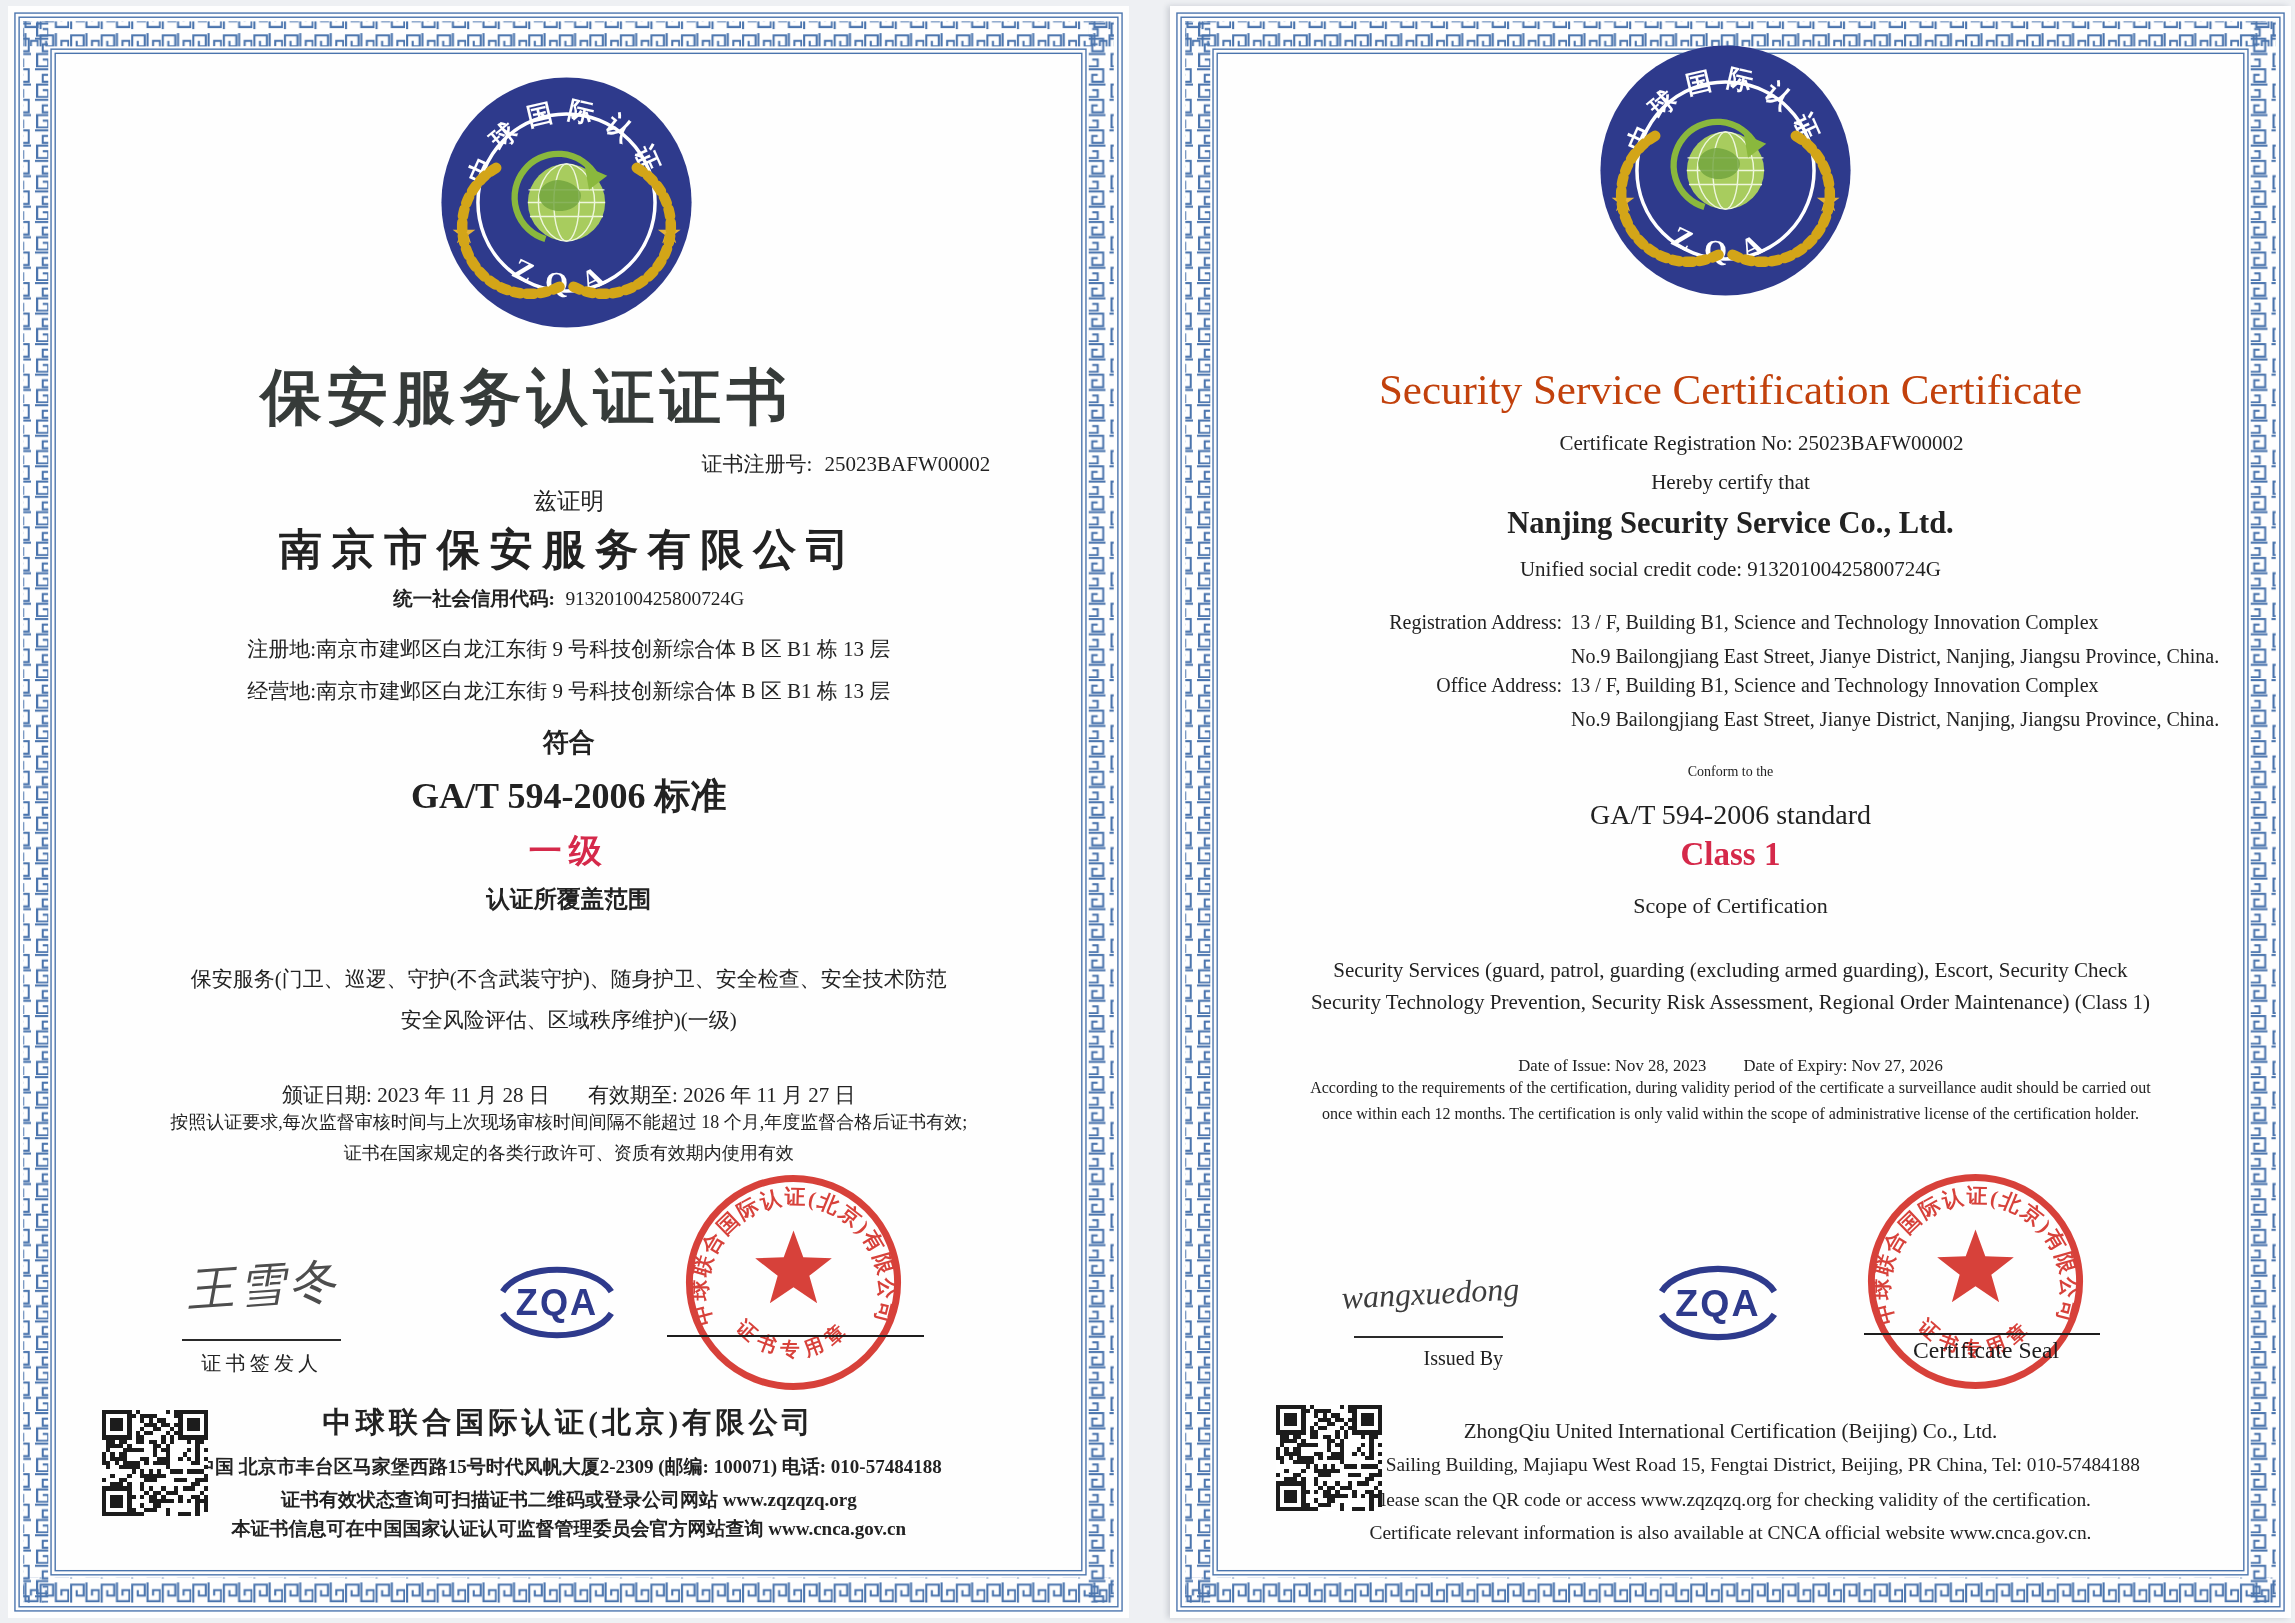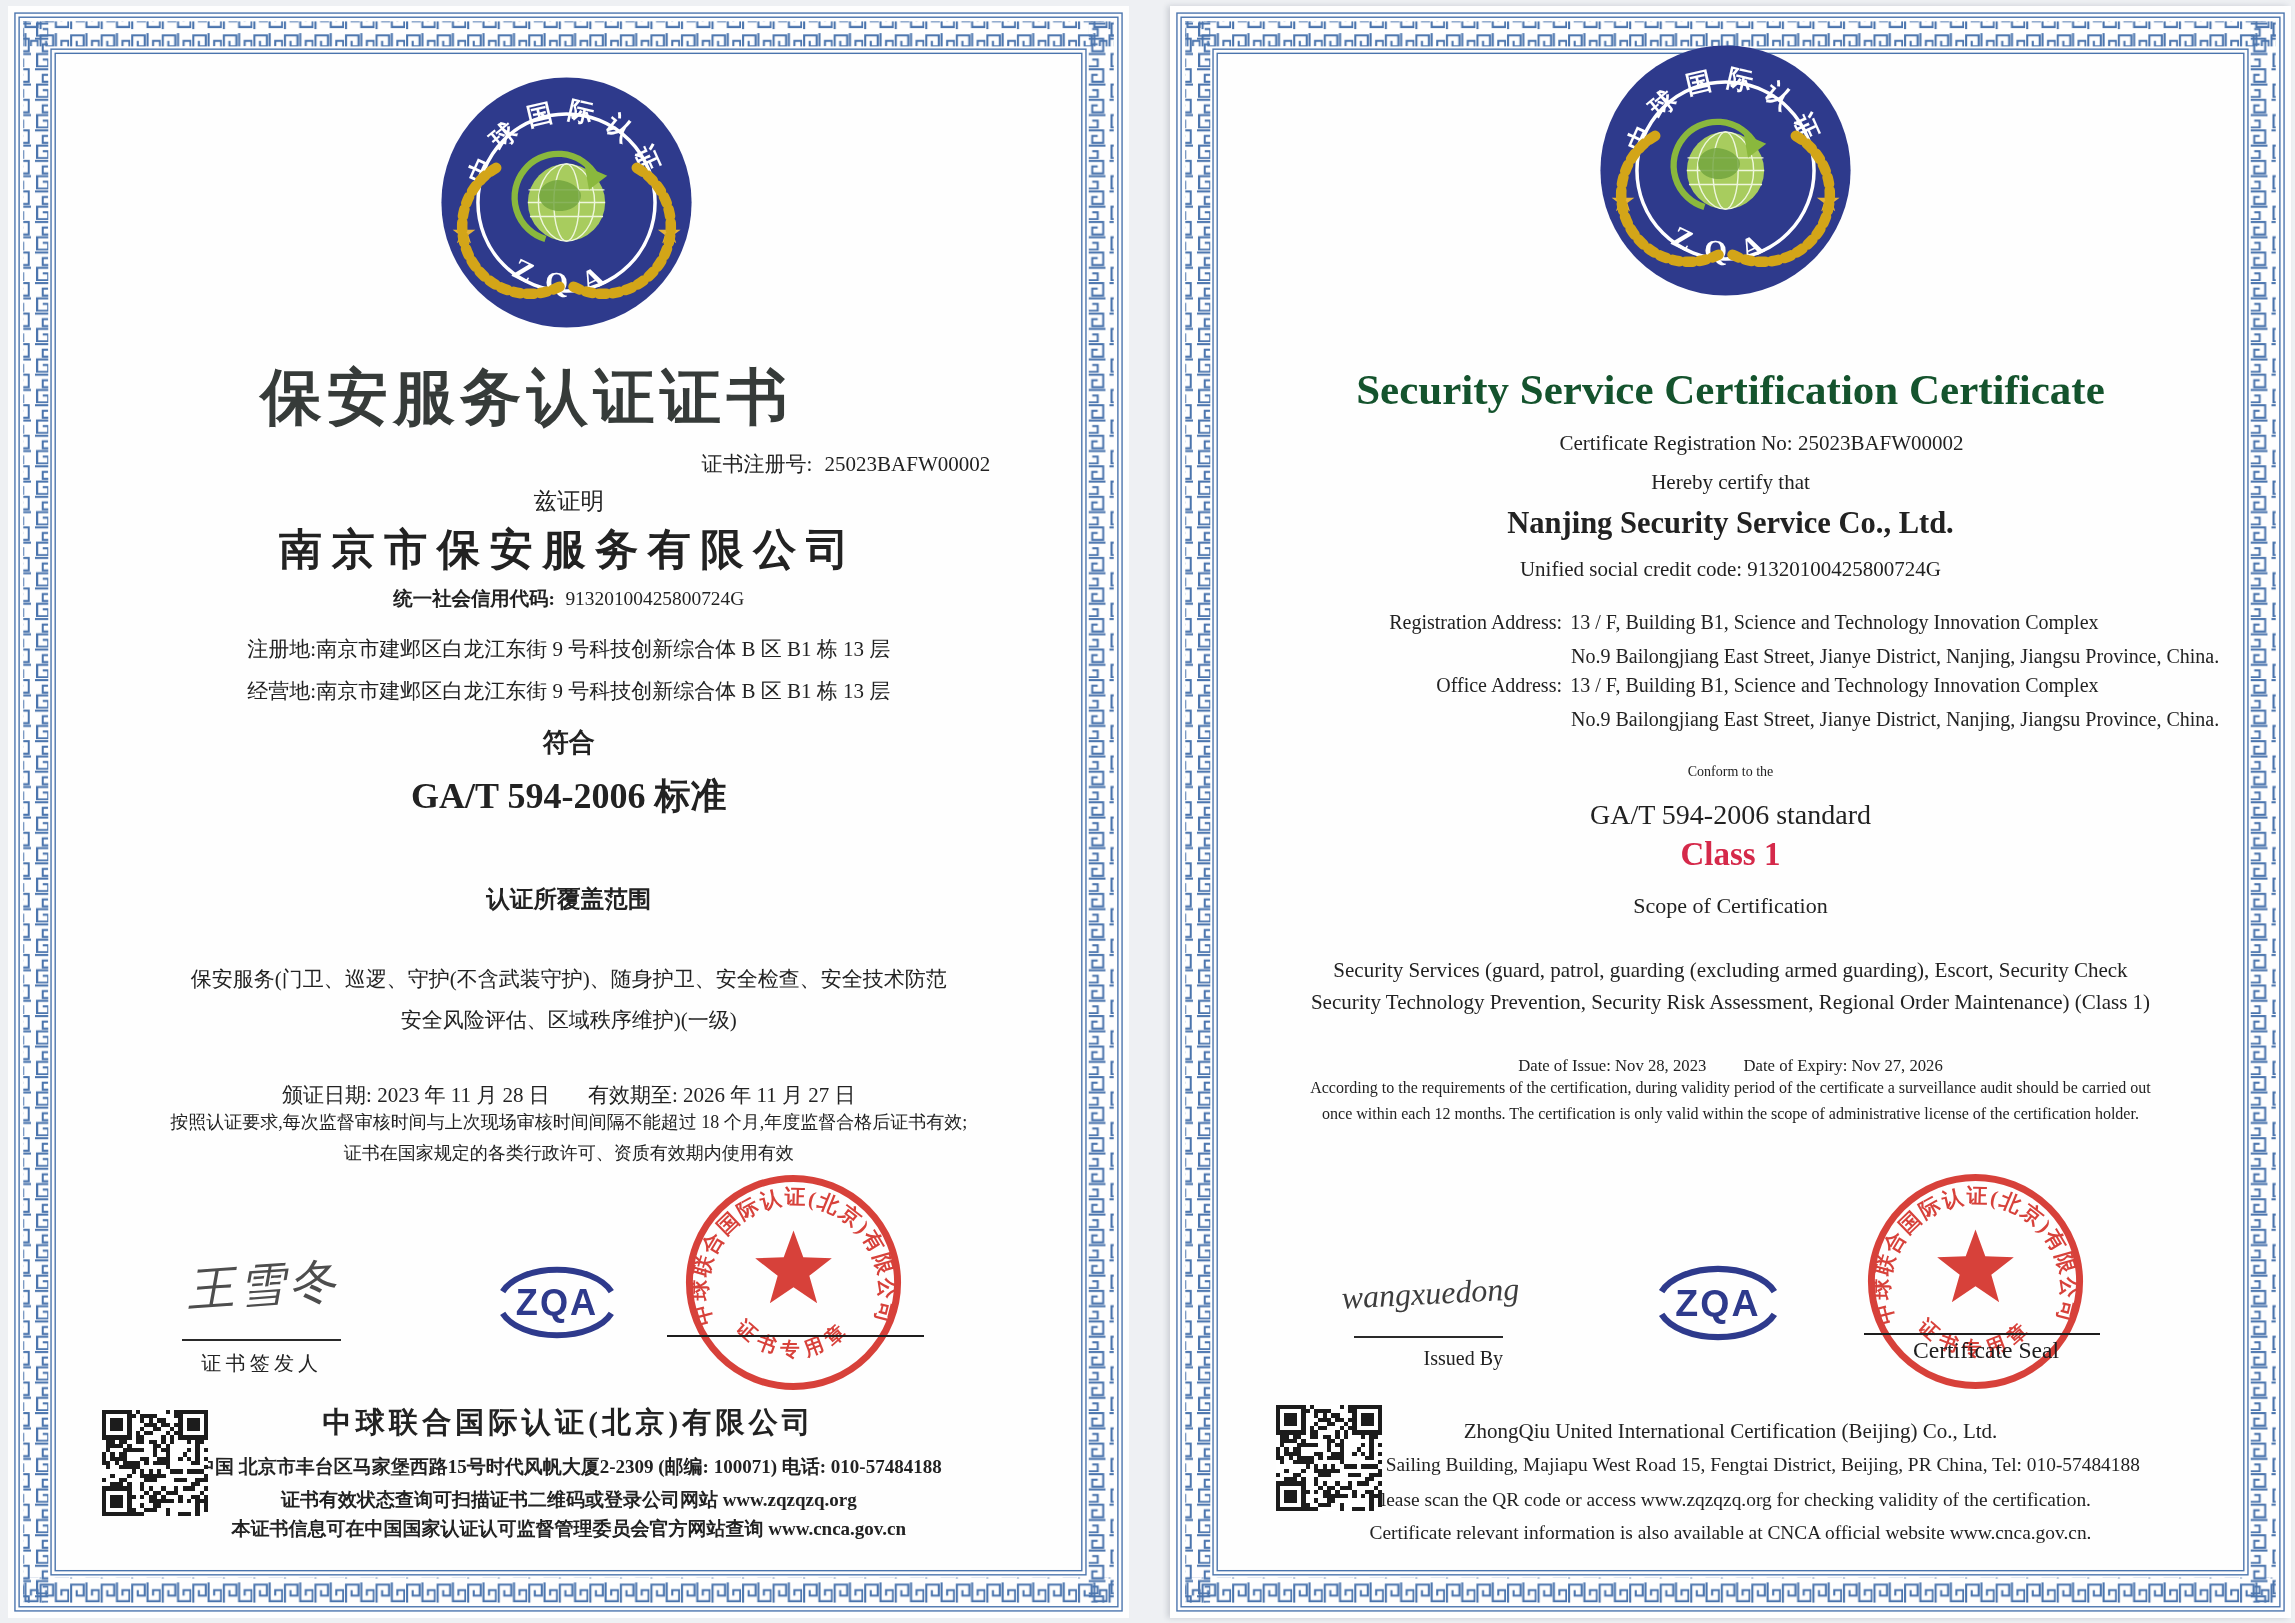--- a/index.html
+++ b/index.html
@@ -8,21 +8,21 @@
   .page{position:absolute;top:5.6px;width:1121px;height:1612px;background:#fefefe}
   #page-left{left:8.3px}
   #page-right{left:1170px;box-shadow:-2.8px 0 5.6px rgba(40,50,70,.18)}
   .frame{position:absolute;inset:0;width:100%;height:100%}
   .ln{fill:none;stroke:#4a74ad;stroke-width:2}
   .mk{fill:none;stroke:#4a74ad;stroke-width:3}
   .abs{position:absolute}
   .ctr{left:0;right:0;text-align:center}
   .cn,.en{font-family:"Liberation Serif","DejaVu Serif",serif}
   .title-cn{font-size:61px;font-weight:bold;letter-spacing:5.6px;color:#363b39;transform:translateX(-42px)}
-  .title-en{font-size:43px;font-weight:bold;color:#14532d}
+  .title-en{font-size:43px;font-weight:normal;color:#c2410c}
   .regline{font-size:21px}
   .small{font-size:18px}
   .red{color:#d5294a}
   .sig-cn{font-size:47px;font-style:italic;color:#4d4d4d;transform:rotate(-4deg);letter-spacing:4.2px}
   .sig-en{font-size:32px;font-style:italic;color:#3d3d3d;transform:rotate(-3deg)}
   .sig-rule{border-top:2.8px solid #2a2a2a;height:0}
   .seal-rule{border-top:2.8px solid #1d1d1d;height:0;z-index:3}
   .seal-box{z-index:2;opacity:.93}
   .addr-row{font-size:20px}
   .addr-label{display:inline-block;width:253px;text-align:right;margin-right:8.3px}
@@ -96,20 +96,21 @@
   <div class="abs ctr cn" style="top:579px;font-size:19.4px">
     <span style="font-weight:bold">统一社会信用代码:</span>
     <span style="margin-left:5.6px">91320100425800724G</span>
   </div>
 
   <div class="abs ctr cn" style="top:629px;font-size:21px">注册地:南京市建邺区白龙江东街 9 号科技创新综合体 B 区 B1 栋 13 层</div>
   <div class="abs ctr cn" style="top:671px;font-size:21px">经营地:南京市建邺区白龙江东街 9 号科技创新综合体 B 区 B1 栋 13 层</div>
 
   <div class="abs ctr cn" style="top:719px;font-size:26px;font-weight:bold">符合</div>
   <div class="abs ctr cn" style="top:766px;font-size:36px;font-weight:bold">GA/T 594-2006 标准</div>
+  <div class="abs ctr cn red" style="top:823px;font-size:33px;font-weight:bold;letter-spacing:7px">一级</div>
   <div class="abs ctr cn" style="top:877px;font-size:23.6px;font-weight:bold">认证所覆盖范围</div>
 
   <div class="abs ctr cn" style="top:959px;font-size:21px">保安服务(门卫、巡逻、守护(不含武装守护)、随身护卫、安全检查、安全技术防范</div>
   <div class="abs ctr cn" style="top:1000px;font-size:21px">安全风险评估、区域秩序维护)(一级)</div>
 
   <div class="abs ctr cn" style="top:1075px;font-size:21px">
     <span>颁证日期: 2023 年 11 月 28 日</span>
     <span class="gap">有效期至: 2026 年 11 月 27 日</span>
   </div>
   <div class="abs ctr cn small" style="top:1104px">按照认证要求,每次监督审核时间与上次现场审核时间间隔不能超过 18 个月,年度监督合格后证书有效;</div>

